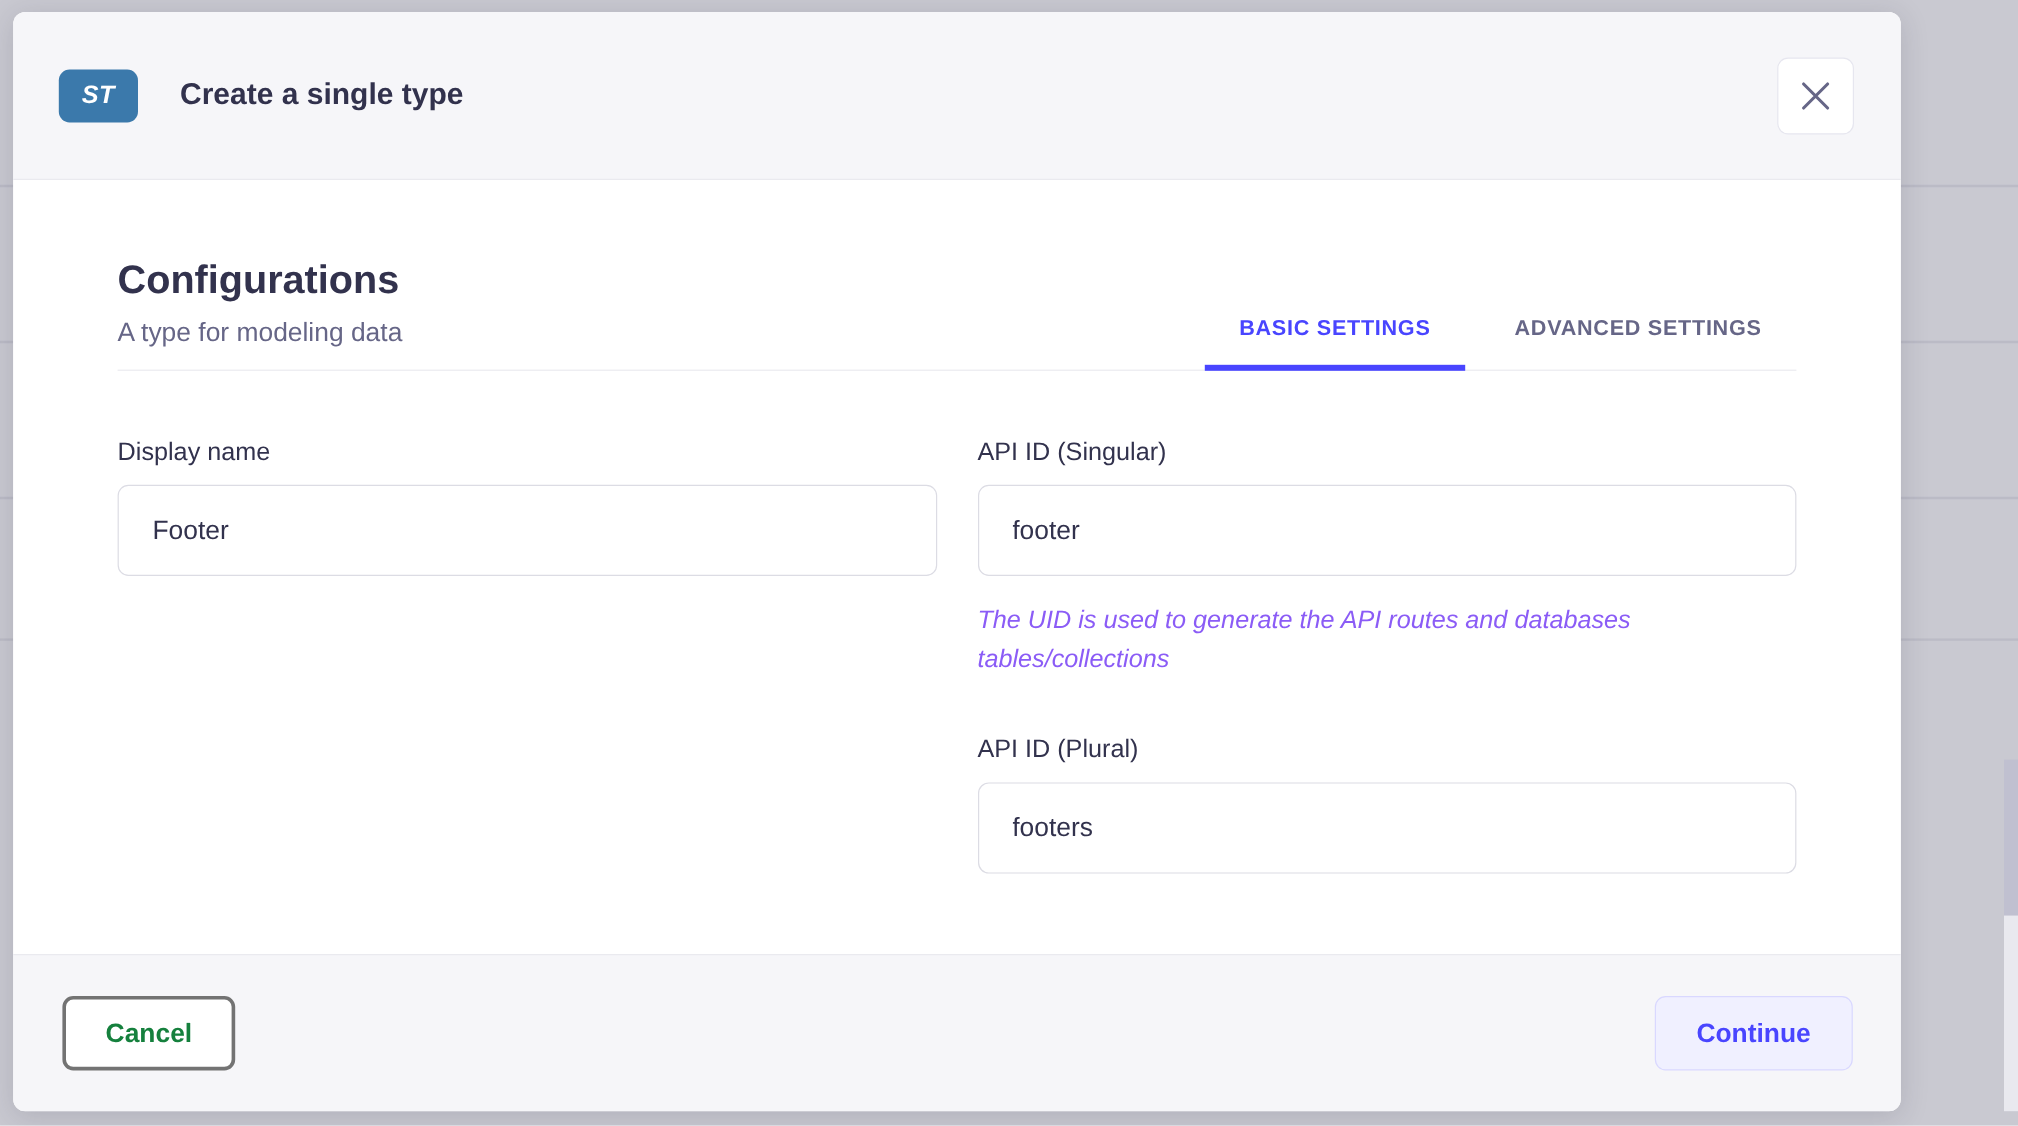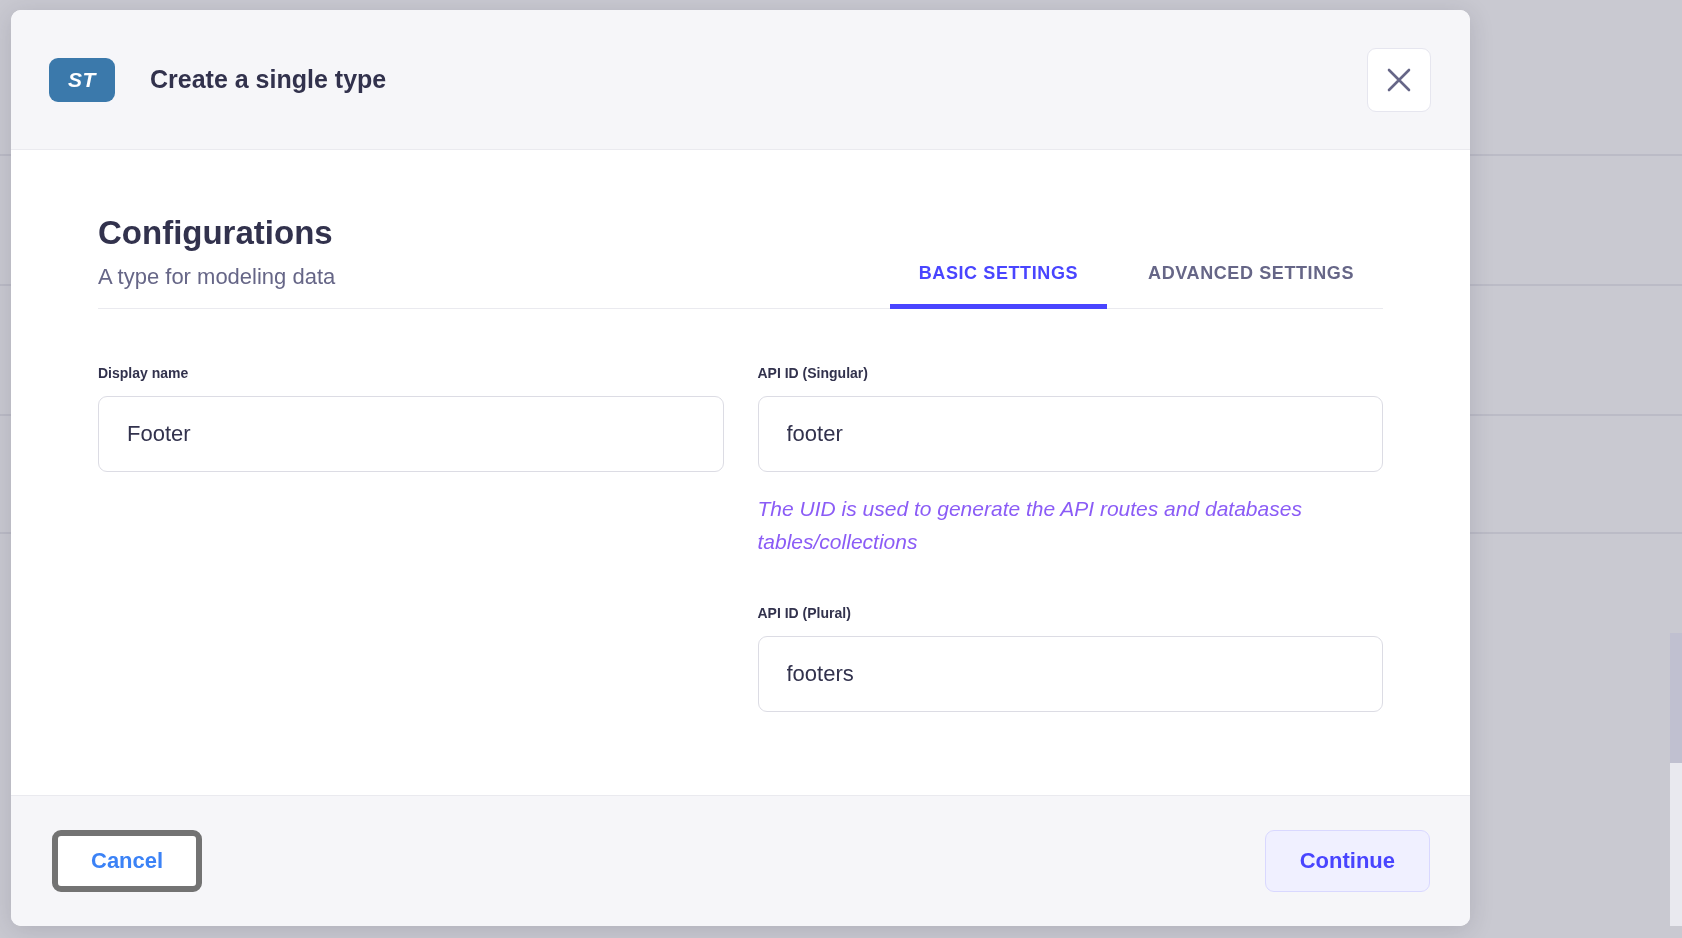--- a/index.html
+++ b/index.html
@@ -11,21 +11,21 @@
   }
 
   
   .bd-line { position: absolute; left: 0; width: 1682px; height: 2px; background: #BBBBC6; }
   .bd-thumb { position: absolute; right: 0; width: 12px; background: #C0C0D0; }
   .bd-light { position: absolute; right: 0; width: 12px; background: #E9E9EF; }
 
   
   .modal {
     position: absolute; left: 11px; top: 10px;
-    width: 1459px; height: 916px;
+    width: 1573px; height: 916px;
     background: #FFFFFF; border-radius: 10px;
     box-shadow: 0 4px 24px rgba(33,33,52,0.15);
     display: flex; flex-direction: column; overflow: hidden;
   }
 
   
   .modal-header {
     flex: none; height: 140px;
     background: #F6F6F9; border-bottom: 1px solid #EAEAEF;
     display: flex; align-items: center;
@@ -83,21 +83,21 @@
     content: ""; position: absolute; left: 0; right: 0; bottom: -1px;
     height: 5px; background: #4945FF;
   }
 
   .form-grid {
     margin-top: 56px;
     display: grid; grid-template-columns: 1fr 1fr; column-gap: 34px;
   }
   .field-label {
     display: block;
-    font-size: 14px; font-weight: 700; color: #32324D;
+    font-size: 21px; font-weight: 400; color: #32324D;
     margin-bottom: 15px;
   }
   .text-input {
     width: 100%; height: 76px;
     border: 1px solid #DCDCE4; border-radius: 9px;
     padding: 0 28px;
     font-size: 22px; color: #32324D;
     font-family: inherit; background: #FFFFFF; outline: none;
   }
   .field-hint {
@@ -113,21 +113,21 @@
     background: #F6F6F9; border-top: 1px solid #EAEAEF;
     display: flex; align-items: center; justify-content: space-between;
     padding: 0 40px 0 41px;
   }
   .btn {
     height: 62px; border-radius: 9px;
     font-size: 22px; font-weight: 700; font-family: inherit;
     cursor: pointer; padding: 0 33px;
   }
   .btn-cancel {
-    background: #FFFFFF; border: 6px solid #737373; color: #3b82f6;
+    background: #FFFFFF; border: 3px solid #737373; color: #15803d;
   }
   .btn-continue {
     background: #F0F0FF; border: 1px solid #D9D8FF; color: #4945FF;
     padding: 0 34px;
   }
 </style>
 </head>
 <body>
 
 <div>

